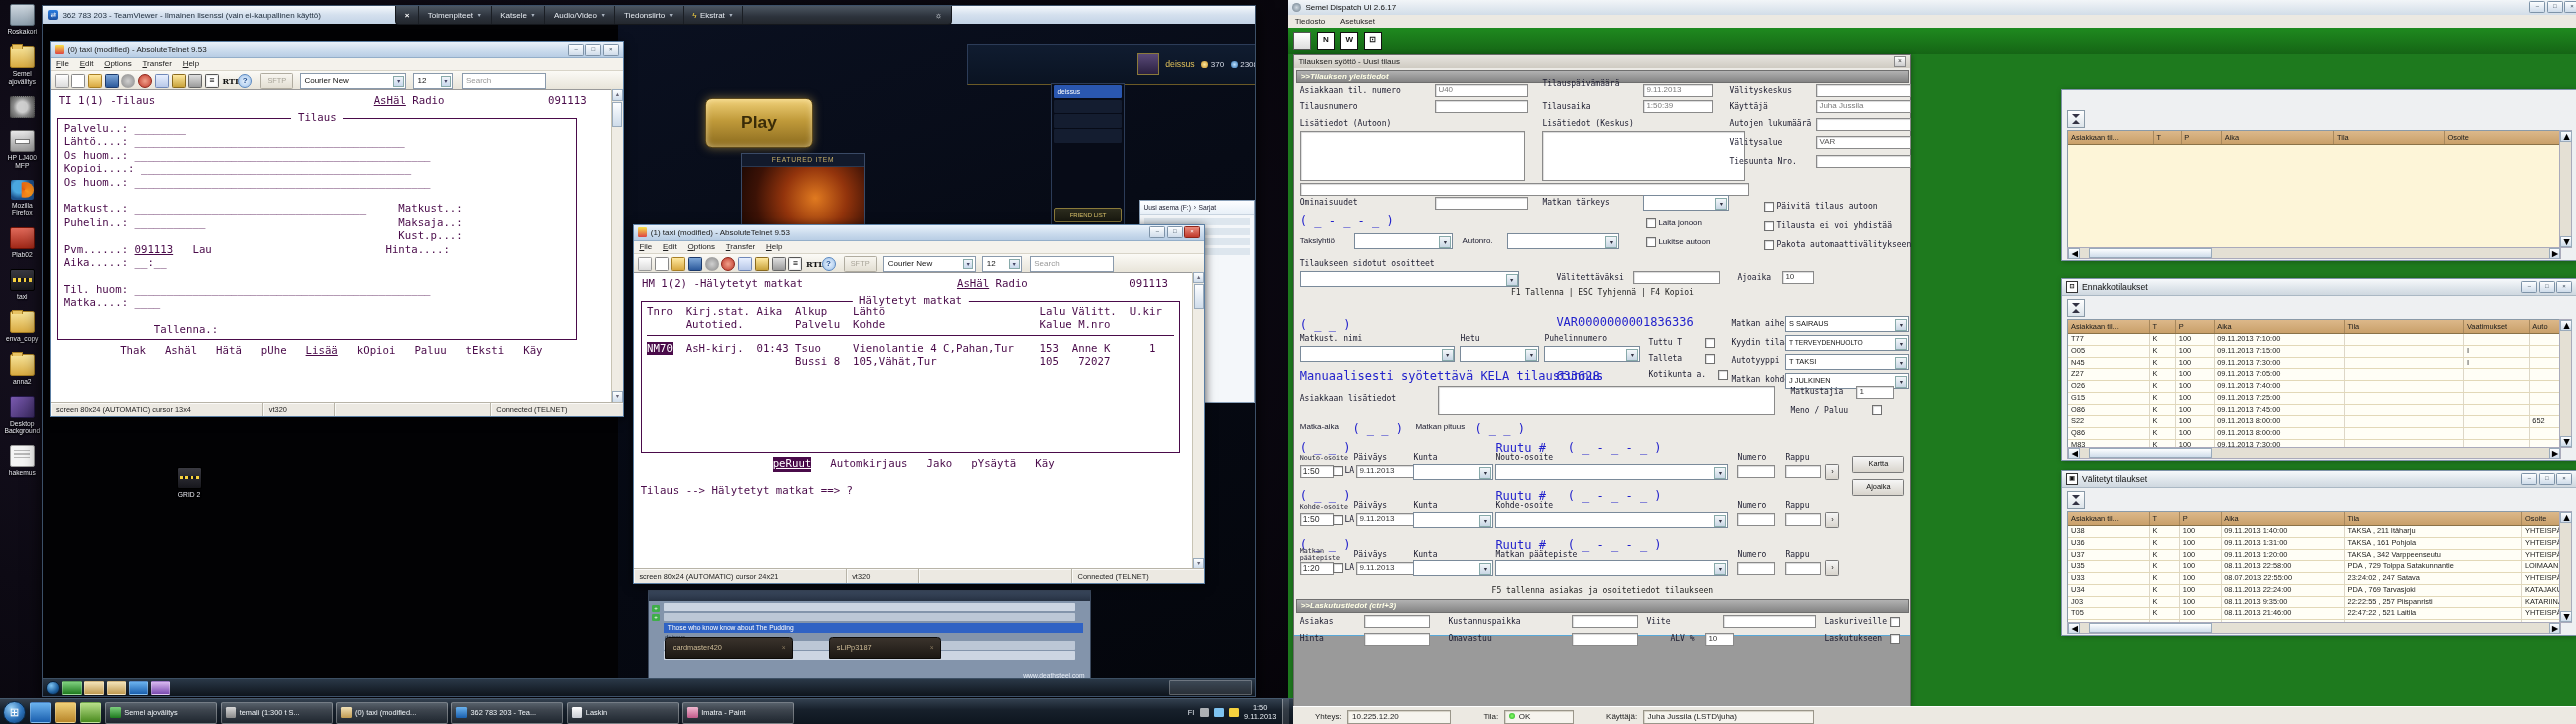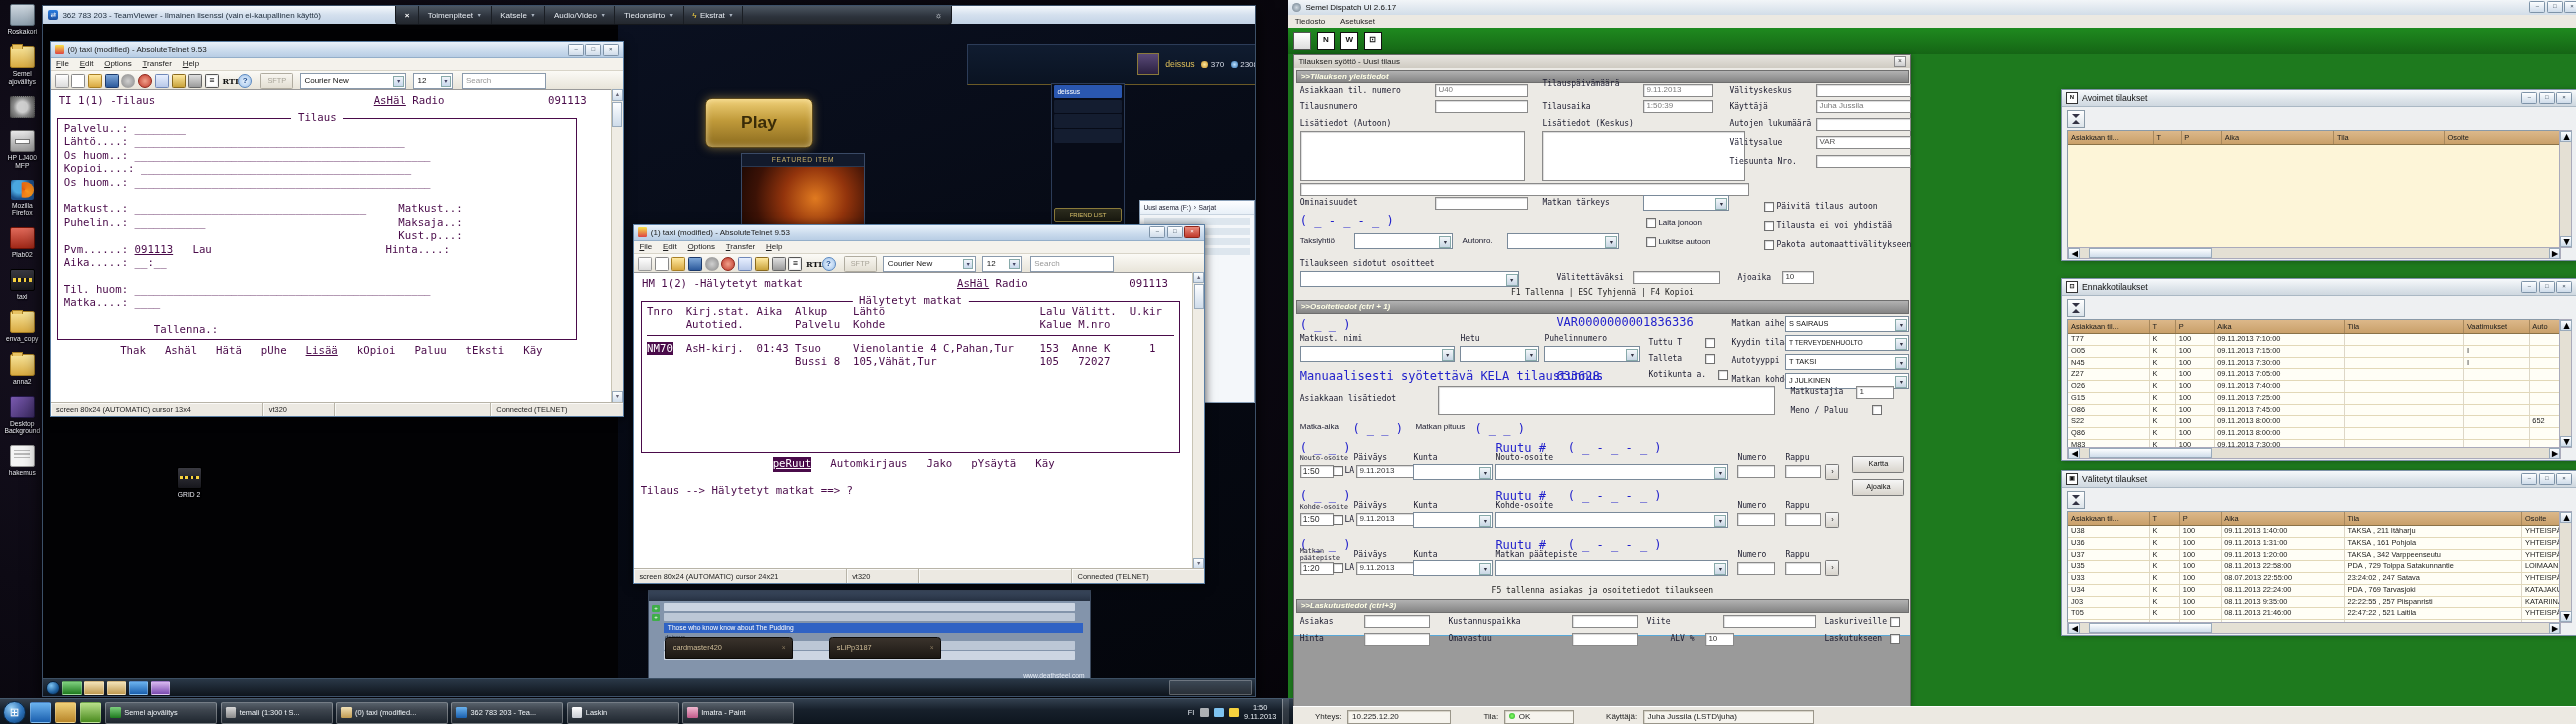--- a/index.html
+++ b/index.html
@@ -739,21 +739,20 @@
       <div class="dd" style="left:213px;top:165px;width:107px;"></div>
 
       <div class="flabel" style="left:5.4px;top:191px;">Tilaukseen sidotut osoitteet</div>
       <div class="dd" style="left:5.4px;top:203px;width:215px;"></div>
       <div class="flabel" style="left:262px;top:205px;">Välitettäväksi</div>
       <div class="inp" style="left:339px;top:203px;width:81px;"></div>
       <div class="flabel" style="left:443px;top:205px;">Ajoaika</div>
       <div class="inp" style="left:488px;top:203px;width:25.5px;color:#333;">10</div>
       <div class="fkey-line" style="top:220px;">F1 Tallenna | ESC Tyhjennä | F4 Kopioi</div>
 
-      <div class="band" style="top:232px;">&gt;&gt;Osoitetiedot (ctrl + 1)</div>
 
       <div class="bluem" style="left:5.4px;top:250px;">( _ _ )</div>
       <div class="bluem" style="left:262px;top:247px;">VAR0000000001836336</div>
       <div class="flabel" style="left:5.4px;top:266px;">Matkust. nimi</div>
       <div class="flabel" style="left:166px;top:266px;">Hetu</div>
       <div class="flabel" style="left:250px;top:266px;">Puhelinnumero</div>
       <div class="dd" style="left:5.4px;top:278px;width:151px;"></div>
       <div class="dd" style="left:166px;top:278px;width:74px;"></div>
       <div class="dd" style="left:250px;top:278px;width:91px;"></div>
 
@@ -861,29 +860,20 @@
       <div class="flabel" style="left:154px;top:566px;">Omavastuu</div>
       <div class="inp" style="left:278px;top:565px;width:60px;"></div>
       <div class="flabel" style="left:376px;top:566px;">ALV %</div>
       <div class="inp" style="left:411px;top:565px;width:23px;color:#333;">10</div>
       <div class="flabel" style="left:530px;top:566px;">Laskutukseen</div>
       <div class="cb" style="left:596px;top:566px;"></div>
     </div>
   </div>
 
   <div class="mdiw" style="left:773px;top:89px;width:514px;height:170px;">
-    <div class="mtitle">
-      <div class="micon">N</div>
-      <span>Avoimet tilaukset</span>
-      <div class="tn-btns">
-        <div class="wbtn">–</div>
-        <div class="wbtn">□</div>
-        <div class="wbtn">×</div>
-      </div>
-    </div>
     <div class="hourglass"></div>
     <div class="grid">
       <div class="grow head">
         <div class="gc" style="width:79px;">Asiakkaan til...</div>
         <div class="gc" style="width:21.5px;">T</div>
         <div class="gc" style="width:34px;">P</div>
         <div class="gc" style="width:106px;">Aika</div>
         <div class="gc" style="width:104px;">Tila</div>
         <div class="gc" style="width:191px;">Osoite</div>
 

